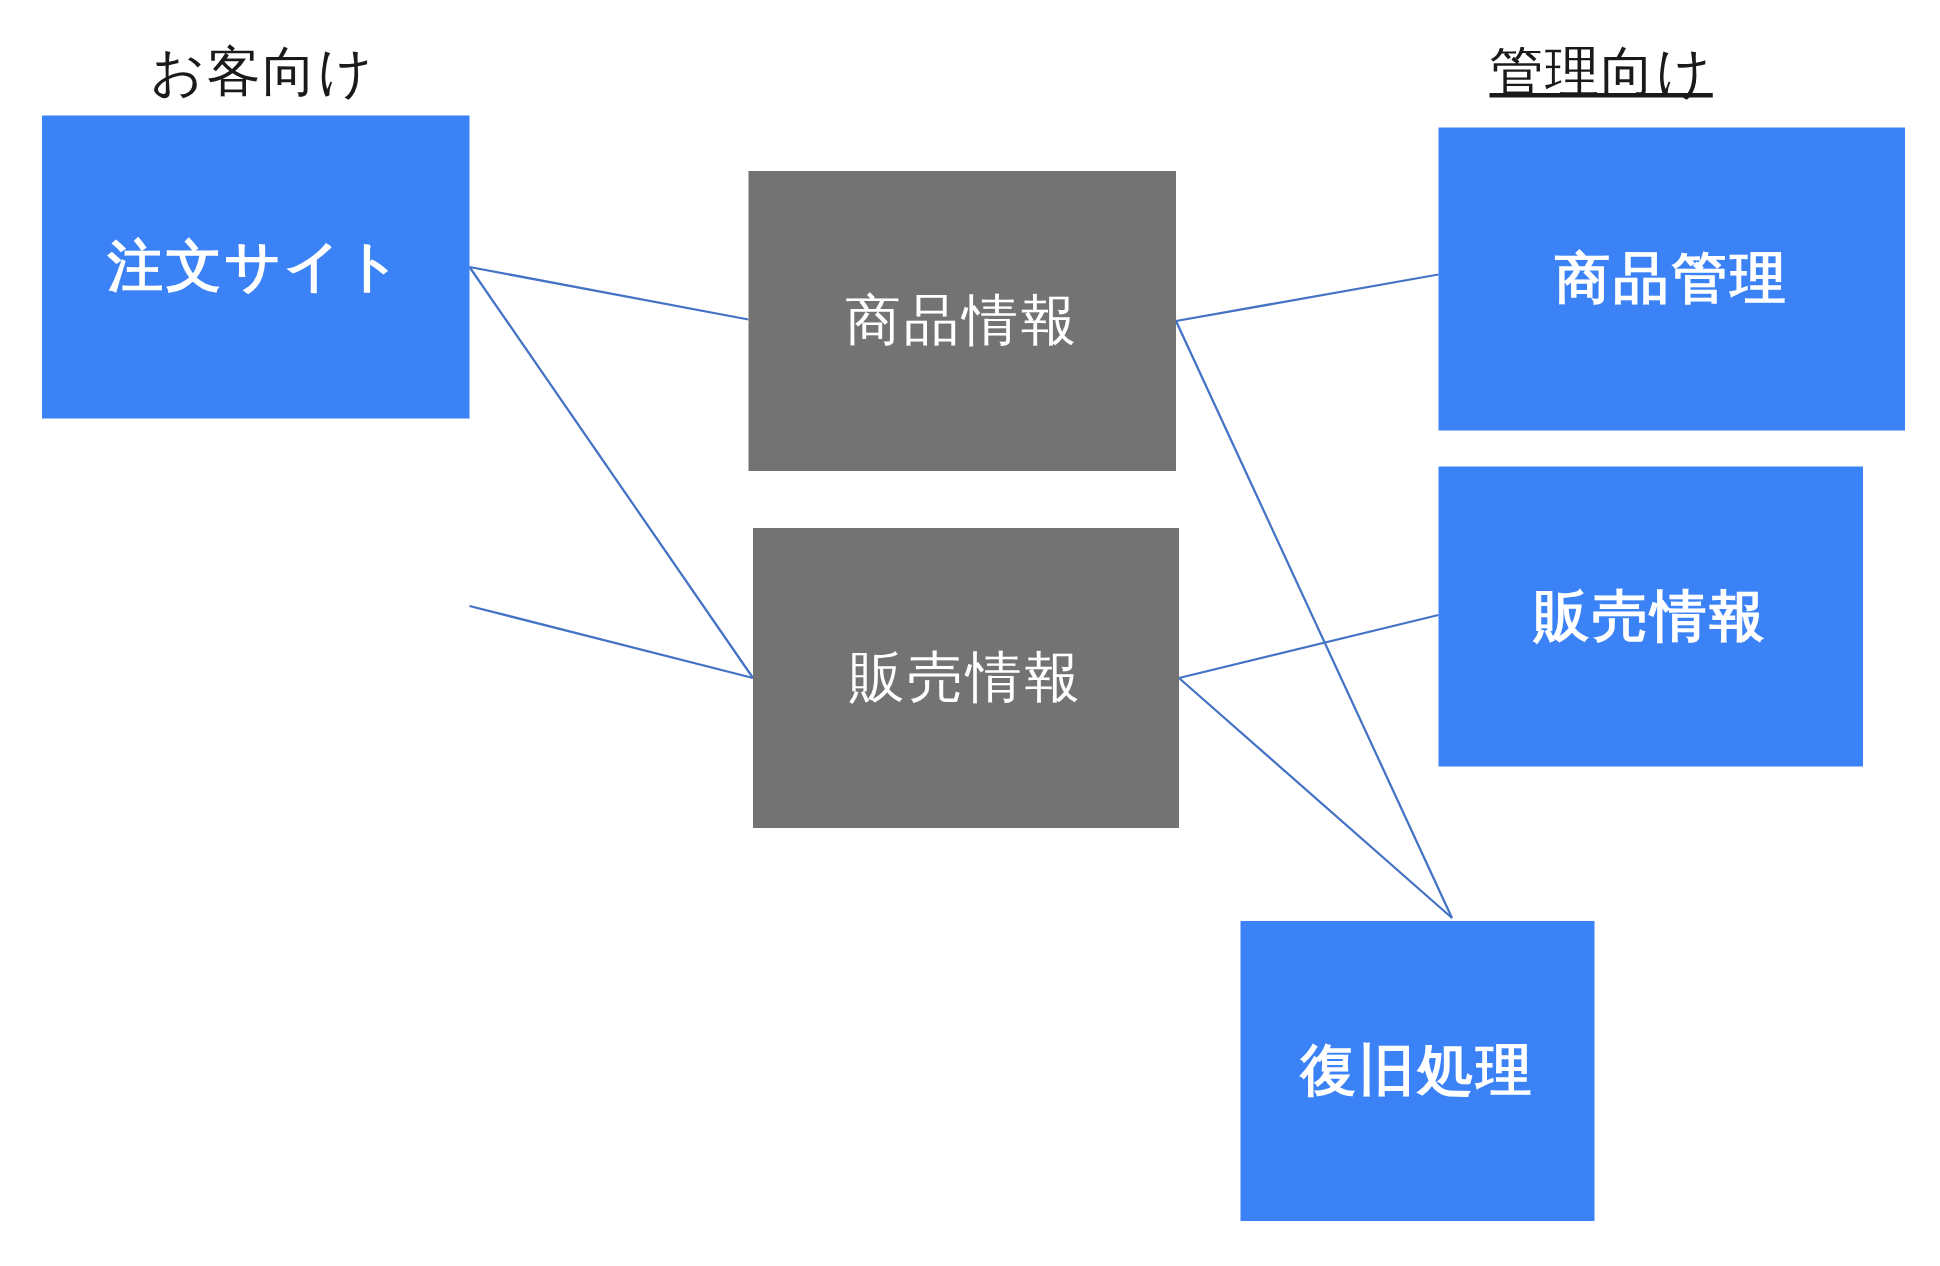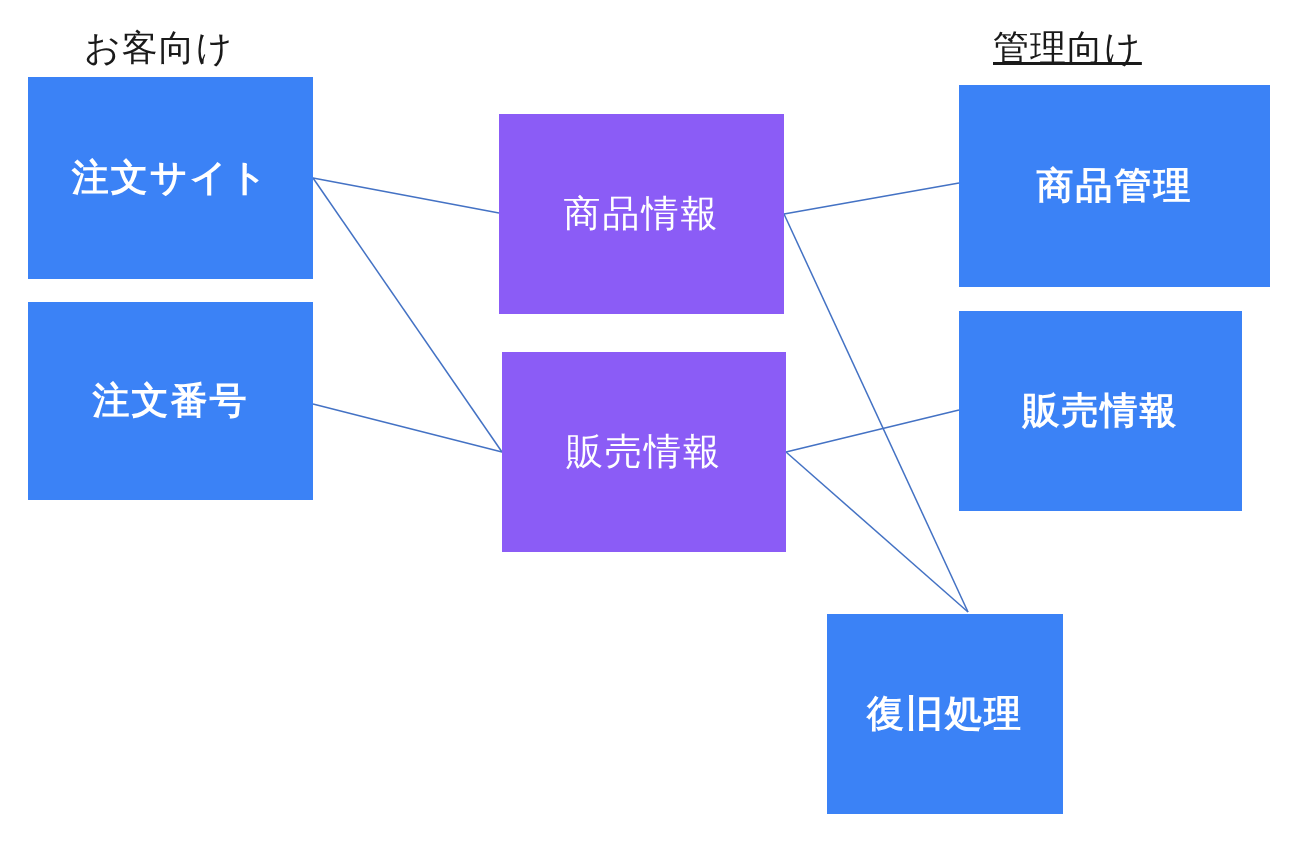--- a/index.html
+++ b/index.html
@@ -42,44 +42,43 @@
     align-items: center;
     justify-content: center;
     color: #ffffff;
     font-size: 37px;
     font-weight: 400;
     letter-spacing: 2px;
     white-space: nowrap;
     text-align: center;
   }
   .node-blue   { background: #3b82f6; font-weight: bold; }
-  .node-orange { background: #8b5cf6; }
+  .node-orange { background: #737373; }
 </style>
 </head>
 <body>
 
 <div class="canvas">
 
   <svg class="edges-svg" viewBox="0 0 1293 844" xmlns="http://www.w3.org/2000/svg">
     <line x1="313" y1="178" x2="499" y2="213"></line>
     <line x1="313" y1="178" x2="502" y2="452"></line>
     <line x1="313" y1="404" x2="502" y2="452"></line>
     <line x1="784" y1="214" x2="959" y2="183"></line>
     <line x1="784" y1="214" x2="968" y2="612"></line>
     <line x1="786" y1="452" x2="959" y2="410"></line>
     <line x1="786" y1="452" x2="968" y2="612"></line>
   </svg>
 
-  <div class="group-label" style="left:84px; top:24px;">お客向け</div>
+  <div class="group-label" style="left:100px; top:24px;">お客向け</div>
 
   <div class="group-label" style="left:993px; top:24px;text-decoration:underline;">管理向け</div>
 
   <div class="node node-blue" style="left:28px; top:77px; width:285px; height:202px;">注文サイト</div>
 
-  <div class="node node-blue" style="left:28px; top:302px; width:285px; height:198px;">注文番号</div>
 
   <div class="node node-orange" style="left:499px; top:114px; width:285px; height:200px;">商品情報</div>
 
   <div class="node node-orange" style="left:502px; top:352px; width:284px; height:200px;">販売情報</div>
 
   <div class="node node-blue" style="left:959px; top:85px; width:311px; height:202px;">商品管理</div>
 
   <div class="node node-blue" style="left:959px; top:311px; width:283px; height:200px;">販売情報</div>
 
   <div class="node node-blue" style="left:827px; top:614px; width:236px; height:200px;">復旧処理</div>

